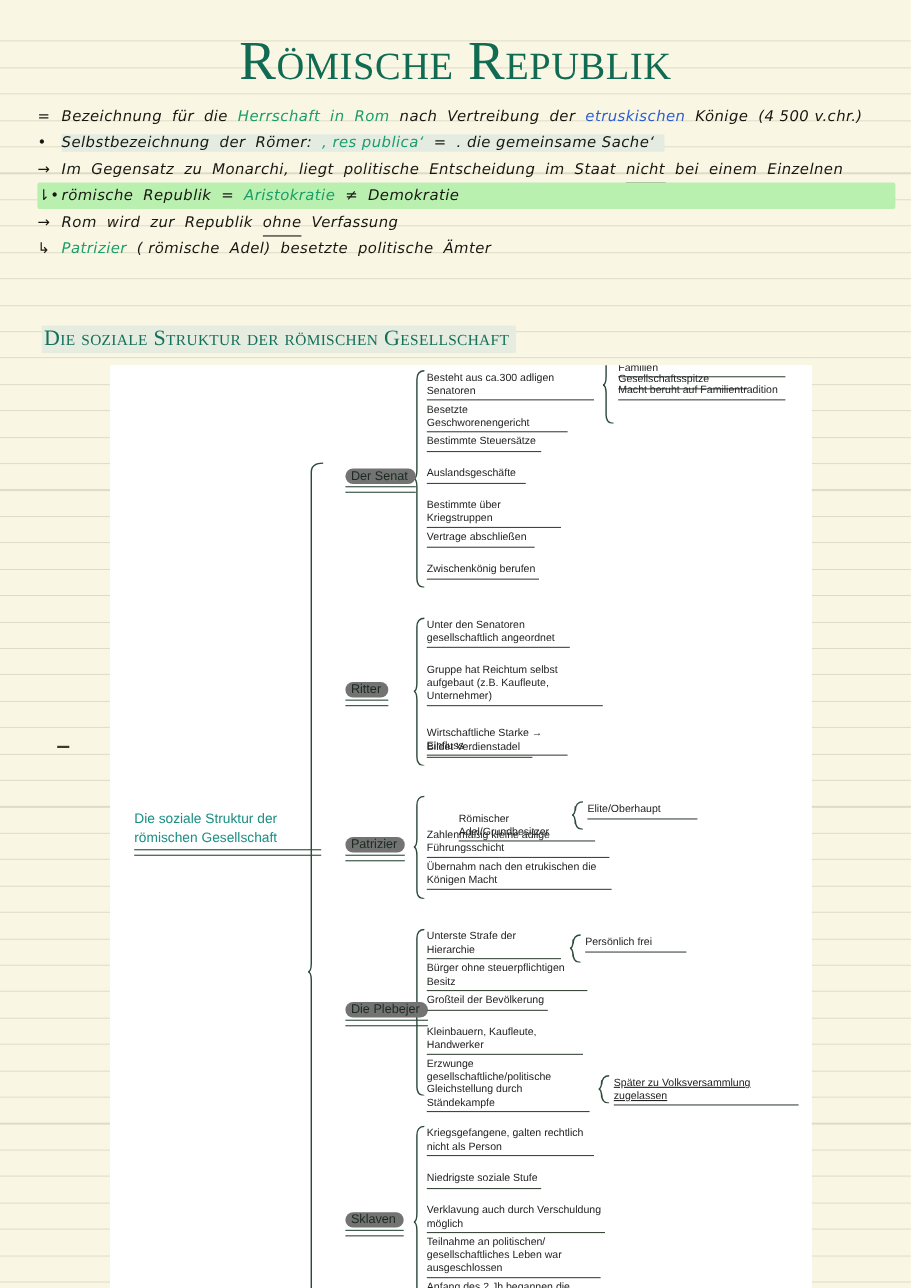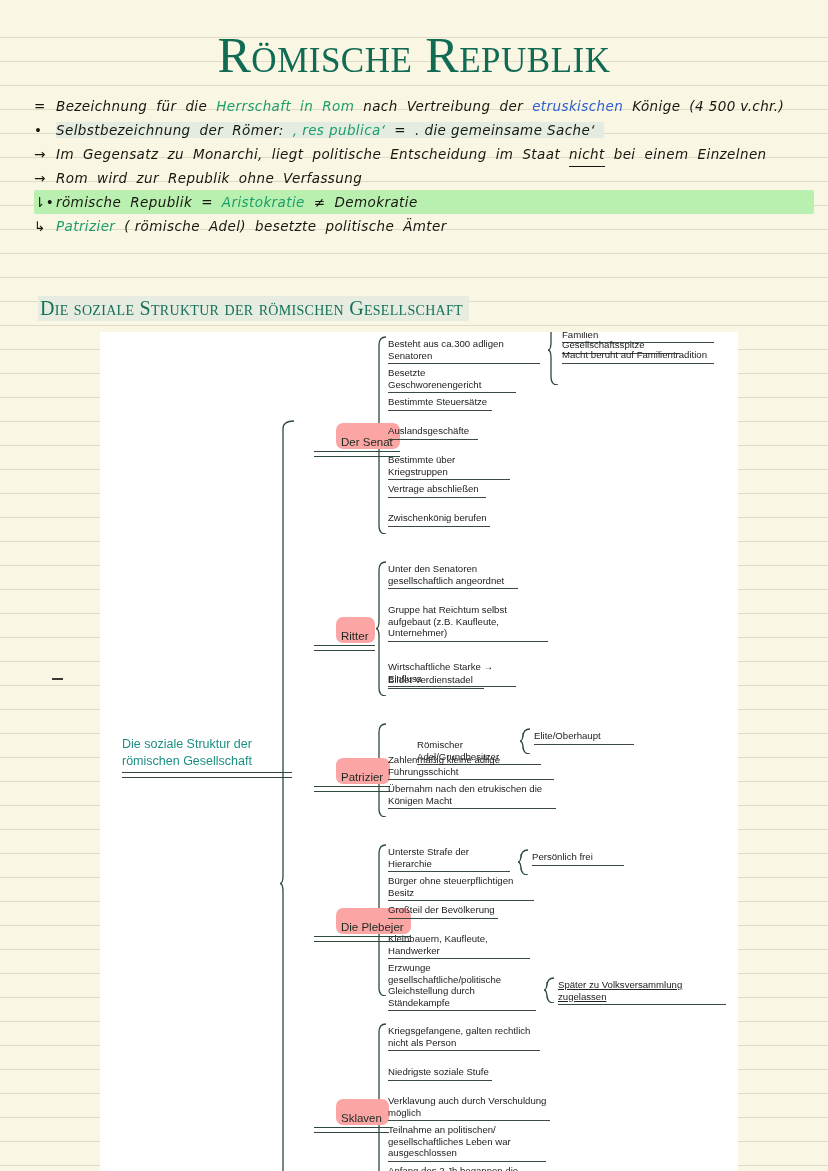--- a/index.html
+++ b/index.html
@@ -83,25 +83,24 @@
     border-top:1.6px solid #2d4a3a;
     border-bottom:1.6px solid #2d4a3a;
   }
   
   .branch-label{
     position:absolute;
   }
   .branch-label .lab{
     display:inline-block;
     font-size:11.5px;color:#1b2a21;
-    background:#fca5a5;
-    padding:13px 7px 1px 5px;
+    background:#737373;
+    padding:1px 7px 1px 5px;
     border-radius:7px;
     white-space:nowrap;
-    margin-left:22px;
   }
   .branch-label .dbl{
     margin-top:1px;height:4px;
     border-top:1.4px solid #2d4a3a;
     border-bottom:1.4px solid #2d4a3a;
   }
   
   .leaf{
     position:absolute;
     font-size:9.6px;line-height:11.5px;color:#222;
@@ -123,22 +122,22 @@
 <body>
 
 <div id="paper-lines"></div>
 
 <div id="title">Römische Republik</div>
 
 <div id="notes">
     <div class="note-line"><span class="bullet">=</span><span><span class="w">Bezeichnung</span><span class="w">für</span><span class="w">die</span><span class="w green">Herrschaft</span><span class="w green">in</span><span class="w green">Rom</span><span class="w">nach</span><span class="w">Vertreibung</span><span class="w">der</span><span class="w blue">etruskischen</span><span class="w">Könige</span><span class="w">(4 500 v.chr.)</span></span></div>
     <div class="note-line"><span class="bullet">•</span><span class="hl-soft"><span class="w">Selbstbezeichnung</span><span class="w">der</span><span class="w">Römer:</span><span class="w green">, res publica‘</span><span class="w">=</span><span class="w">. die gemeinsame Sache‘</span></span></div>
     <div class="note-line"><span class="bullet">→</span><span><span class="w">Im</span><span class="w">Gegensatz</span><span class="w">zu</span><span class="w">Monarchi,</span><span class="w">liegt</span><span class="w">politische</span><span class="w">Entscheidung</span><span class="w">im</span><span class="w">Staat</span><span class="w ul">nicht</span><span class="w">bei</span><span class="w">einem</span><span class="w">Einzelnen</span></span></div>
+    <div class="note-line row-hl"><span class="bullet">⇂•</span><span><span class="w">römische</span><span class="w">Republik</span><span class="w">=</span><span class="w green">Aristokratie</span><span class="w">≠</span><span class="w">Demokratie</span></span></div>
     <div class="note-line"><span class="bullet">→</span><span><span class="w">Rom</span><span class="w">wird</span><span class="w">zur</span><span class="w">Republik</span><span class="w ul">ohne</span><span class="w">Verfassung</span></span></div>
-    <div class="note-line row-hl"><span class="bullet">⇂•</span><span><span class="w">römische</span><span class="w">Republik</span><span class="w">=</span><span class="w green">Aristokratie</span><span class="w">≠</span><span class="w">Demokratie</span></span></div>
     <div class="note-line"><span class="bullet">↳</span><span><span class="w green">Patrizier</span><span class="w">( römische</span><span class="w">Adel)</span><span class="w">besetzte</span><span class="w">politische</span><span class="w">Ämter</span></span></div>
   </div>
 
 <div id="section-heading">Die soziale Struktur der römischen Gesellschaft</div>
 
 <div id="stray-dash"></div>
 
 <div id="mindmap">
   <div id="root-node">
     <div class="root-text">Die soziale Struktur der römischen Gesellschaft</div>

